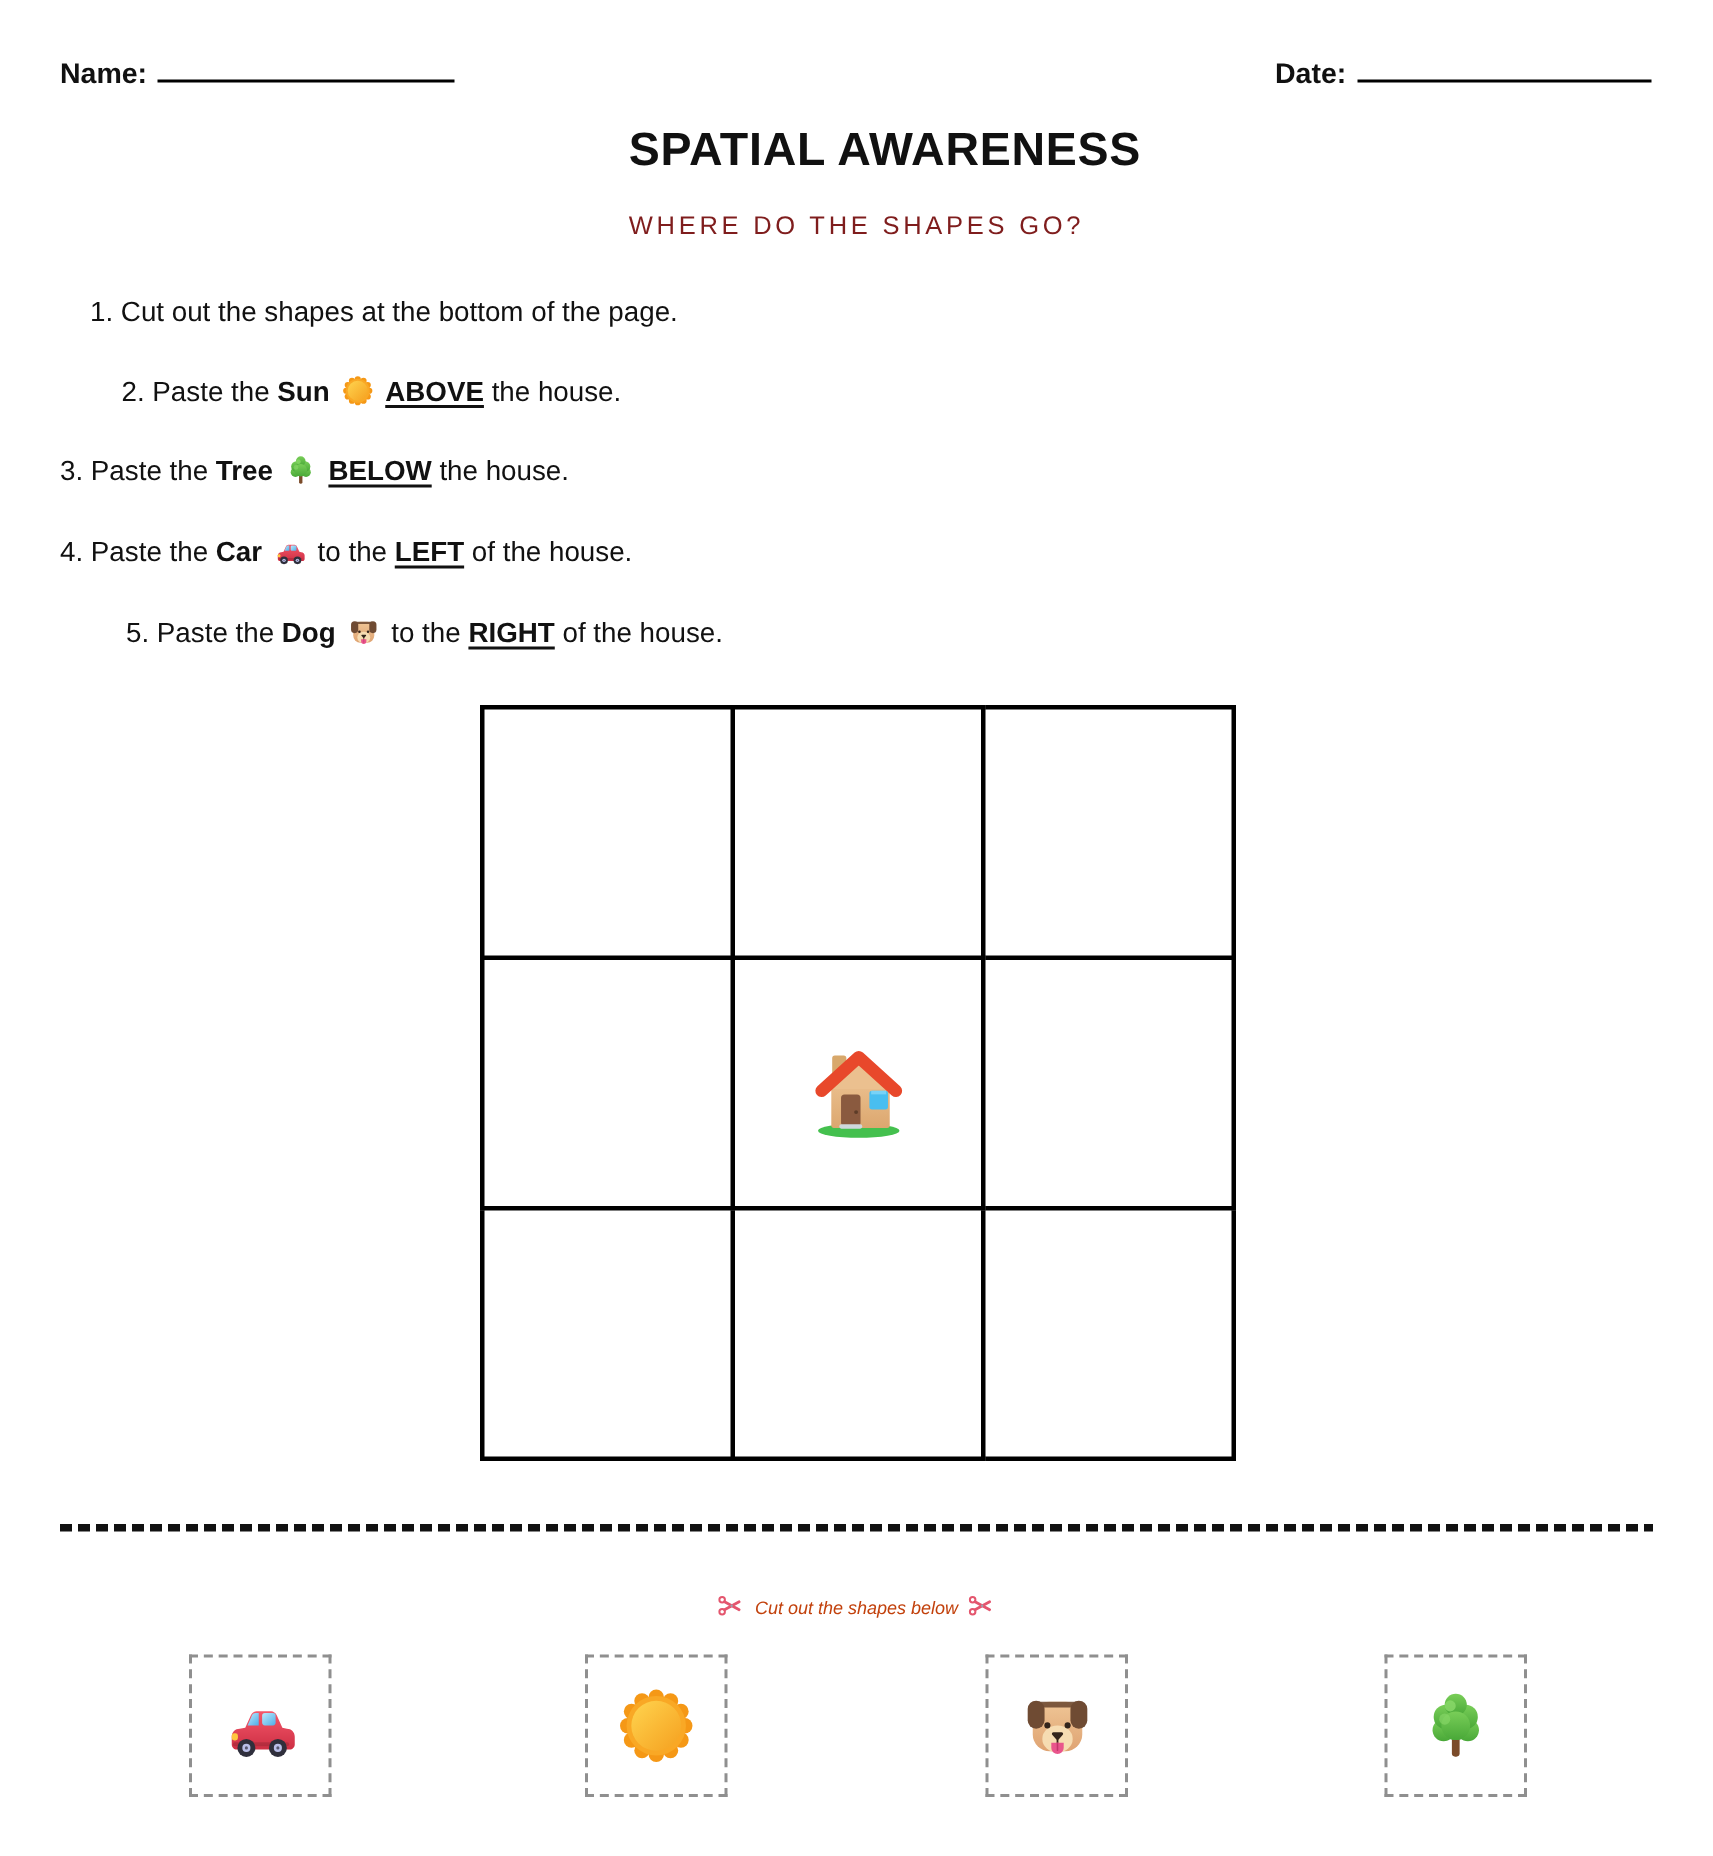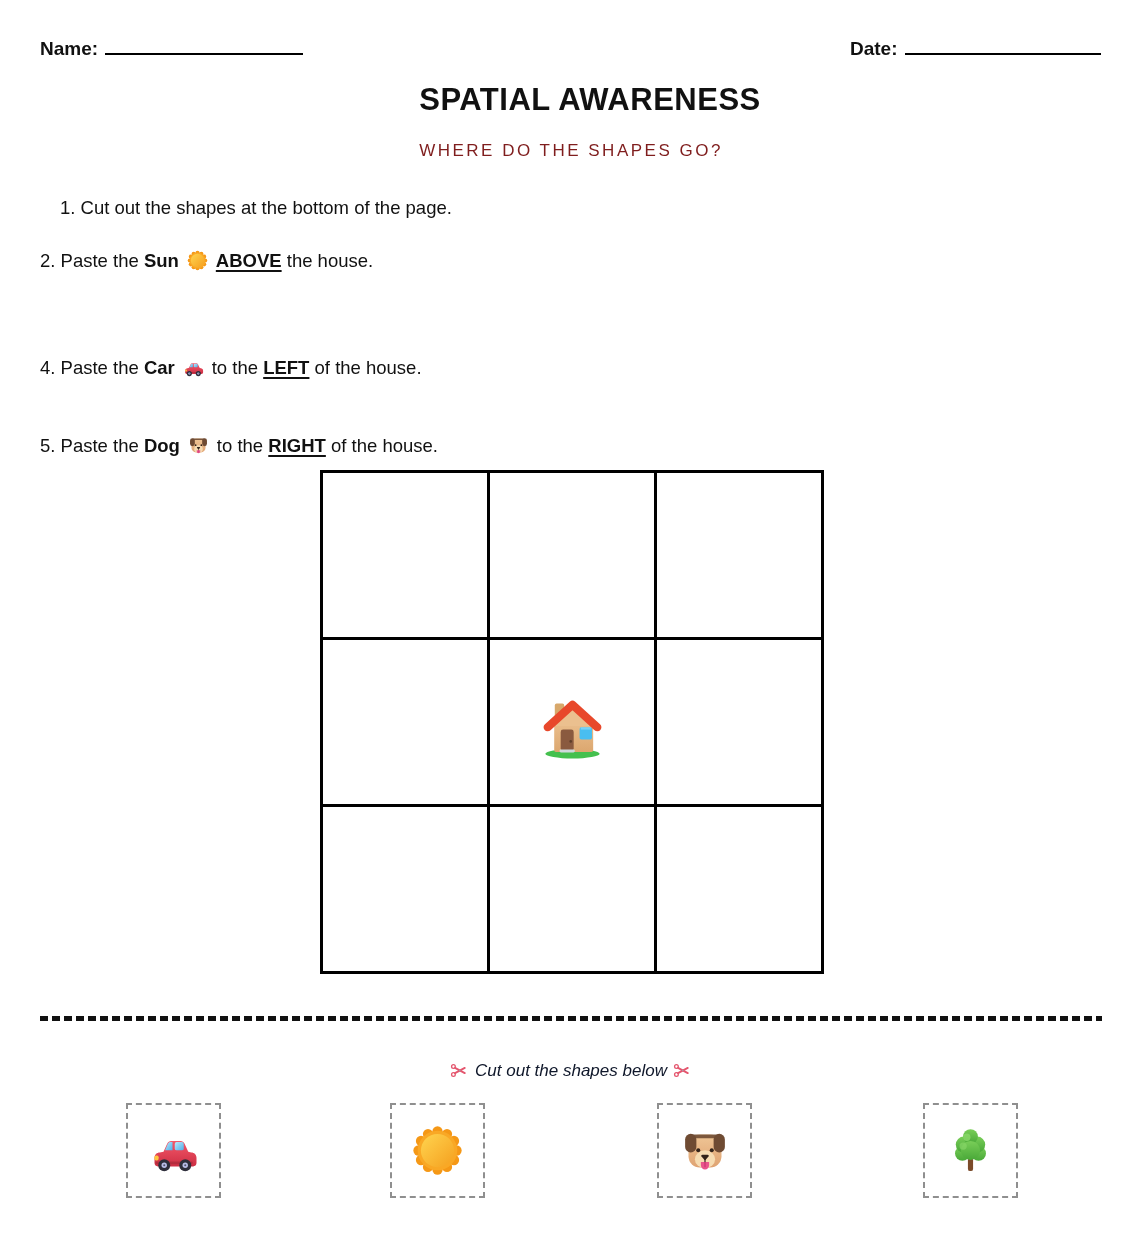--- a/index.html
+++ b/index.html
@@ -19,38 +19,38 @@
     position:absolute; top:82px; left:0; width:100%; text-align:center;
     font-size:31px; font-weight:700; letter-spacing:0.5px;margin-left:19px;
   }
   .page-subtitle {
     position:absolute; top:141px; left:0; width:100%; text-align:center;
     font-size:17px; letter-spacing:2.5px; color:#7f1d1d;
   }
 
   
   .instruction { position:absolute; left:40px; font-size:18.5px; line-height:23px; white-space:nowrap; }
-  .i1 { top:196px;margin-left:20px; } .i2 { top:249px; } .i3 { top:302px; } .i4 { top:356px; } .i5 { top:434px; }
+  .i1 { top:196px;margin-left:20px; } .i2 { top:249px;margin-left:41px; } .i3 { top:302px; } .i4 { top:356px; } .i5 { top:410px;margin-left:44px; }
   .instruction b { font-weight:700; }
   .kw { font-weight:700; text-decoration:underline; text-decoration-thickness:2px; text-underline-offset:3px; }
   .inline-icon { width:23px; height:23px; vertical-align:-5px; margin:0 7px 0 7px; }
 
   
   table.grid { position:absolute; left:320px; top:470px; border-collapse:collapse; }
   table.grid td { width:164px; height:164px; border:3px solid #000; padding:0; text-align:center; vertical-align:middle; }
   .house-svg { width:85px; height:85px; display:block; margin:0 auto; }
 
   
   .cut-separator {
     position:absolute; left:40px; top:1016px; width:1062px; height:5px;
     background:repeating-linear-gradient(90deg,#111 0 8px,transparent 8px 12px);
   }
   .cut-caption {
     position:absolute; top:1061px; left:0; width:100%; text-align:center;
-    font-size:17px; font-style:italic; color:#0f172a;
+    font-size:12px; font-style:italic; color:#c2410c;
   }
   .scissors-svg { width:19px; height:19px; vertical-align:-4px; margin:0 6px; }
 
   .piece-box {
     position:absolute; top:1103px; width:95px; height:95px; box-sizing:border-box;
     border:2px dashed #8f8f8f; display:flex; align-items:center; justify-content:center;
   }
   .pb1 { left:126px; } .pb2 { left:390px; } .pb3 { left:657px; } .pb4 { left:923px; }
   .piece-icon { display:block; }
   .defs-holder { position:absolute; width:0; height:0; overflow:hidden; }
@@ -184,20 +184,25 @@
   <div class="instruction i1">
     <span>1. Cut out the shapes at the bottom of the page.</span>
   </div>
 
   <div class="instruction i2">
     <span>2. Paste the </span><b>Sun</b><svg class="inline-icon">
         <use href="#sym-sun"></use>
       </svg><span class="kw">ABOVE</span><span> the house.</span>
   </div>
 
+  <div class="instruction i3">
+    <span>3. Paste the </span><b>Tree</b><svg class="inline-icon">
+        <use href="#sym-tree"></use>
+      </svg><span class="kw">BELOW</span><span> the house.</span>
+  </div>
 
   <div class="instruction i4">
     <span>4. Paste the </span><b>Car</b><svg class="inline-icon">
         <use href="#sym-car"></use>
       </svg><span>to the </span><span class="kw">LEFT</span><span> of the house.</span>
   </div>
 
   <div class="instruction i5">
     <span>5. Paste the </span><b>Dog</b><svg class="inline-icon">
         <use href="#sym-dog"></use>

